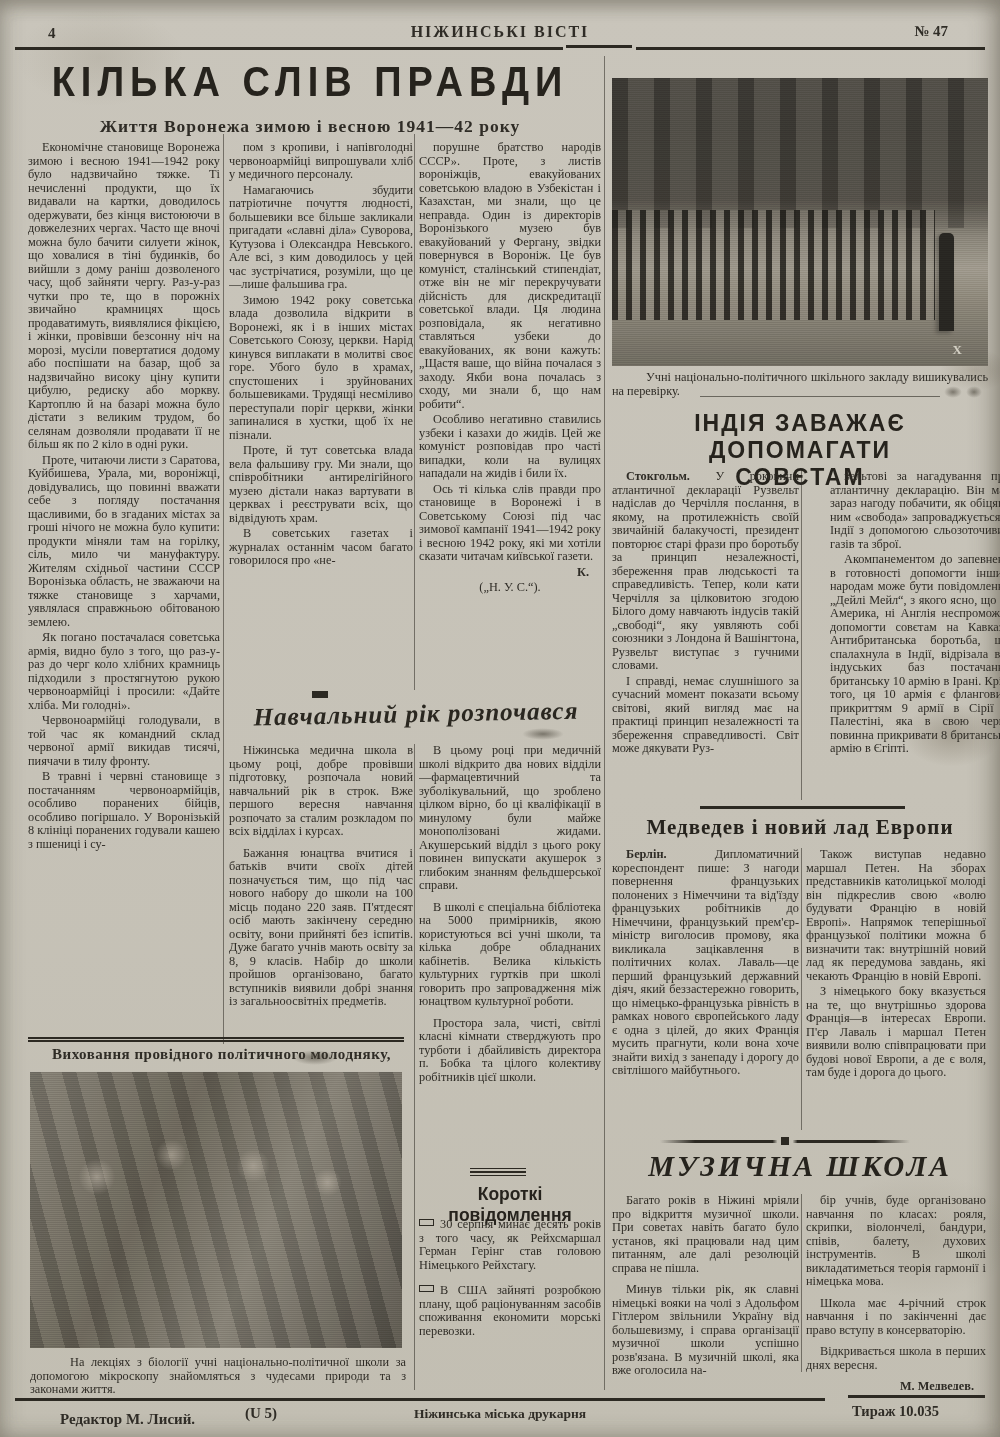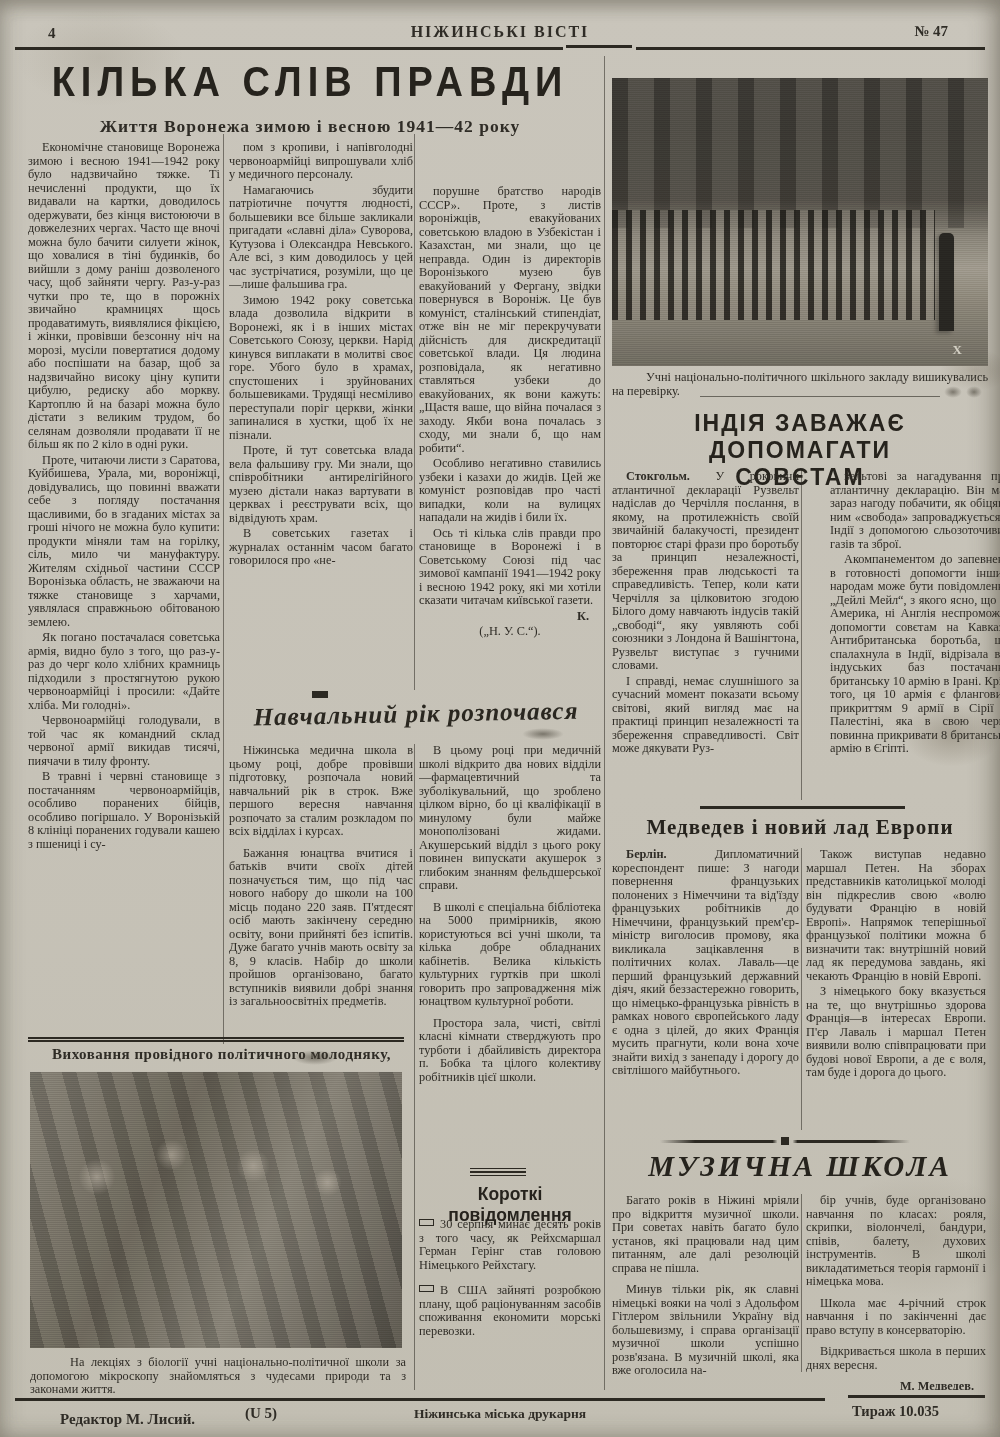--- a/index.html
+++ b/index.html
@@ -86,21 +86,21 @@
     <p>Червоноармійці голодували, в той час як командний склад червоної армії викидав тисячі, пиячачи в тилу фронту.</p>
     <p>В травні і червні становище з постачанням червоноармійців, особливо поранених бійців, особливо погіршало. У Воронізькій 8 клініці поранених годували кашею з пшениці і су-</p>
   </div>
   <div class="abs body-text tight" style="left:229px;top:141px;width:184px;height:552px;">
     <p>пом з кропиви, і напівголодні червоноармійці випрошували хліб у медичного персоналу.</p>
     <p>Намагаючись збудити патріотичне почуття людності, большевики все більше закликали пригадати «славні діла» Суворова, Кутузова і Олександра Невського. Але всі, з ким доводилось у цей час зустрічатися, розуміли, що це—лише фальшива гра.</p>
     <p>Зимою 1942 року советська влада дозволила відкрити в Воронежі, як і в інших містах Советського Союзу, церкви. Нарід кинувся виплакати в молитві своє горе. Убого було в храмах, спустошених і зруйнованих большевиками. Трудящі несміливо переступали поріг церкви, жінки запиналися в хустки, щоб їх не пізнали.</p>
     <p>Проте, й тут советська влада вела фальшиву гру. Ми знали, що співробітники антирелігійного музею дістали наказ вартувати в церквах і реєструвати всіх, що відвідують храм.</p>
     <p>В советських газетах і журналах останнім часом багато говорилося про «не-</p>
   </div>
-  <div class="abs body-text tight" style="left:419px;top:141px;width:182px;height:552px;margin-top:44px;">
+  <div class="abs body-text tight" style="left:419px;top:141px;width:182px;height:552px;">
     <p>порушне братство народів СССР». Проте, з листів вороніжців, евакуйованих советською владою в Узбекістан і Казахстан, ми знали, що це неправда. Один із директорів Воронізького музею був евакуйований у Фергану, звідки повернувся в Вороніж. Це був комуніст, сталінський стипендіат, отже він не міг перекручувати дійсність для дискредитації советської влади. Ця людина розповідала, як негативно ставляться узбеки до евакуйованих, як вони кажуть: „Щастя ваше, що війна почалася з заходу. Якби вона почалась з сходу, ми знали б, що нам робити“.</p>
     <p>Особливо негативно ставились узбеки і казахи до жидів. Цей же комуніст розповідав про часті випадки, коли на вулицях нападали на жидів і били їх.</p>
     <p>Ось ті кілька слів правди про становище в Воронежі і в Советському Союзі під час зимової кампанії 1941—1942 року і весною 1942 року, які ми хотіли сказати читачам київської газети.</p>
     <p class="sig-right">К.</p>
     <p class="sig-center">(„Н. У. С.“).</p>
   </div>
 
   <div class="vrule" style="left:223px;top:134px;height:910px;"></div>
   <div class="vrule" style="left:414px;top:134px;height:556px;"></div>
   <div class="vrule" style="left:604px;top:56px;height:1334px;"></div>

